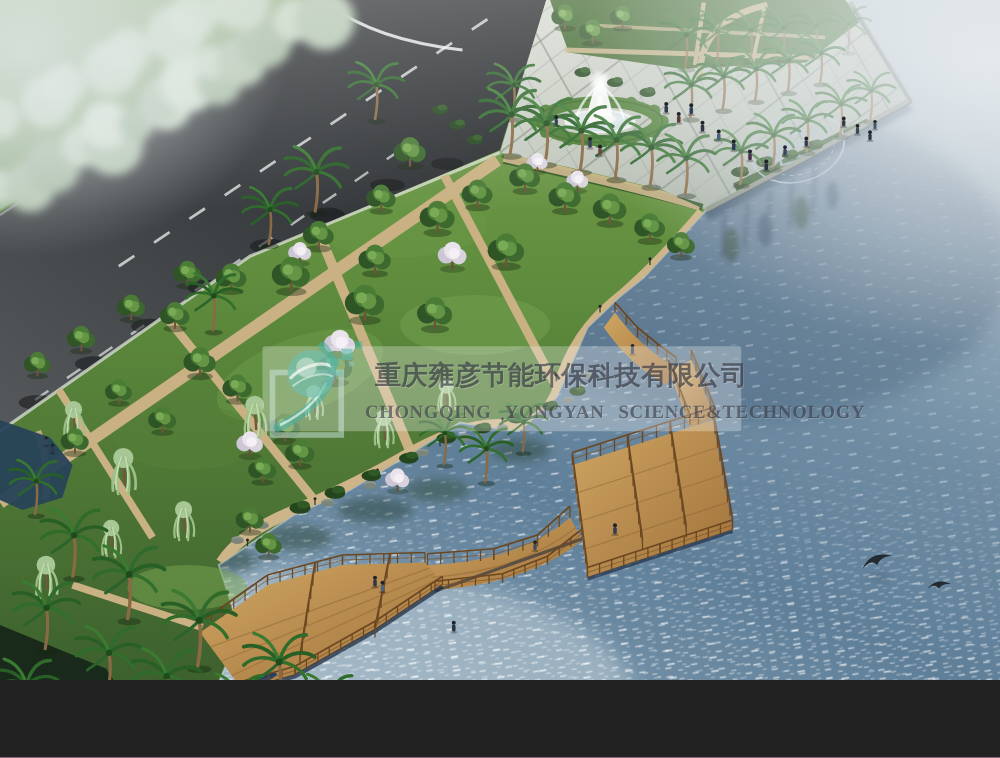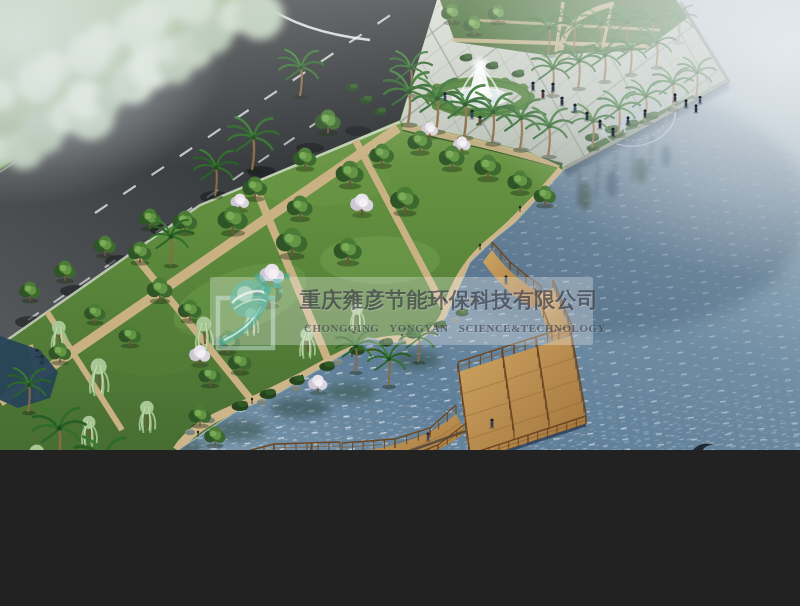--- a/index.html
+++ b/index.html
@@ -1,30 +1,30 @@
 <!DOCTYPE html>
 <html style="--wm-text: #3a3c46;"><head>
 <meta charset="utf-8">
 <style>
   html,body{margin:0;padding:0;background:#222;}
-  .stage{position:relative;width:800px;height:450px;overflow:hidden;
+  .stage{position:relative;width:800px;height:544px;overflow:hidden;
          font-family:"Liberation Sans",sans-serif;background:#f9a8d4;}
   .stage svg.scene{position:absolute;left:0;top:0;}
   .watermark{position:absolute;left:0;top:0;width:800px;height:606px;pointer-events:none;}
   .wm-band{position:absolute;left:210px;top:277px;width:383px;height:68px;
            background:rgba(248,250,250,.30);border-radius:2px;}
   .wm-logo{position:absolute;left:206px;top:260px;width:92px;height:98px;opacity:.85;}
   .wm-cn{position:absolute;left:300px;top:286px;font-size:21px;letter-spacing:.3px;
          font-family:"Liberation Serif",serif;font-weight:600;
          color:var(--wm-text,#3a3c46);opacity:.68;white-space:nowrap;
          text-shadow:.5px .8px 0 rgba(255,255,255,.30);}
-  .wm-en{position:absolute;left:292px;top:322px;font-size:11px;font-weight:700;
+  .wm-en{position:absolute;left:292px;top:322px;font-size:15px;font-weight:700;
          font-family:"Liberation Serif",serif;letter-spacing:.5px;word-spacing:7px;
          color:var(--wm-text,#3a3c46);opacity:.62;white-space:nowrap;
-         text-shadow:.5px .8px 0 rgba(255,255,255,.28);margin-left:12px;}
+         text-shadow:.5px .8px 0 rgba(255,255,255,.28);}
 </style>
 </head>
 <body>
 
 <div class="stage">
 <svg class="scene" width="800" height="606" viewBox="0 0 800 606">
   <defs>
     <linearGradient id="gWater" x1="80%" y1="0%" x2="22%" y2="100%">
       <stop offset="0%" stop-color="#b7c3cb"></stop>
           <stop offset="20%" stop-color="#93a9b9"></stop>

